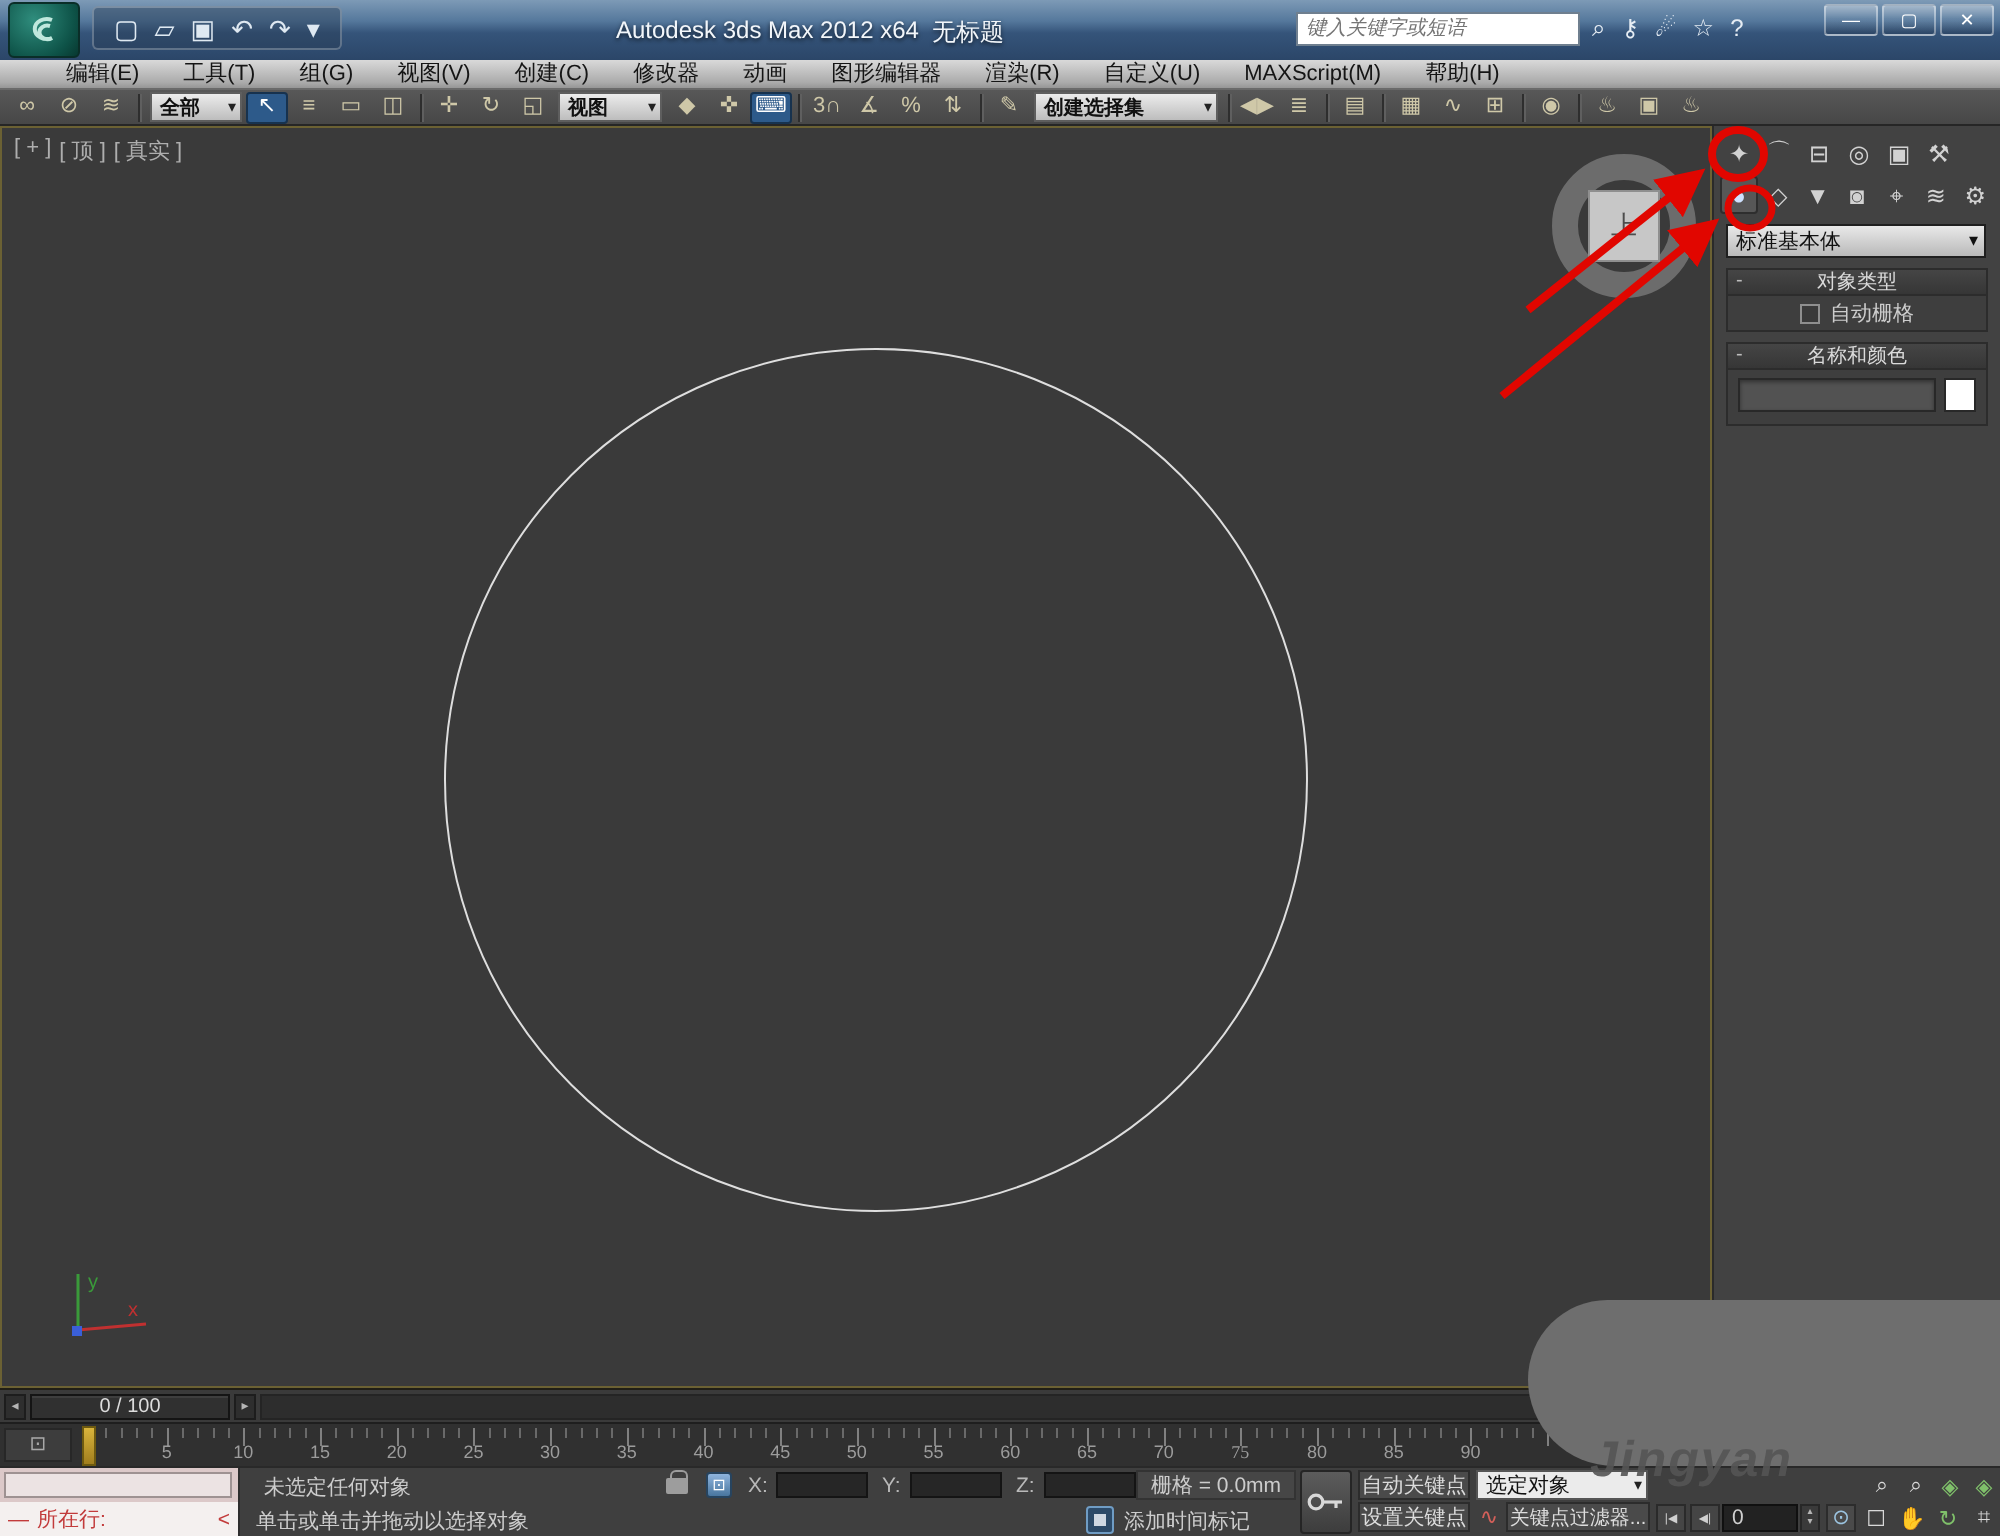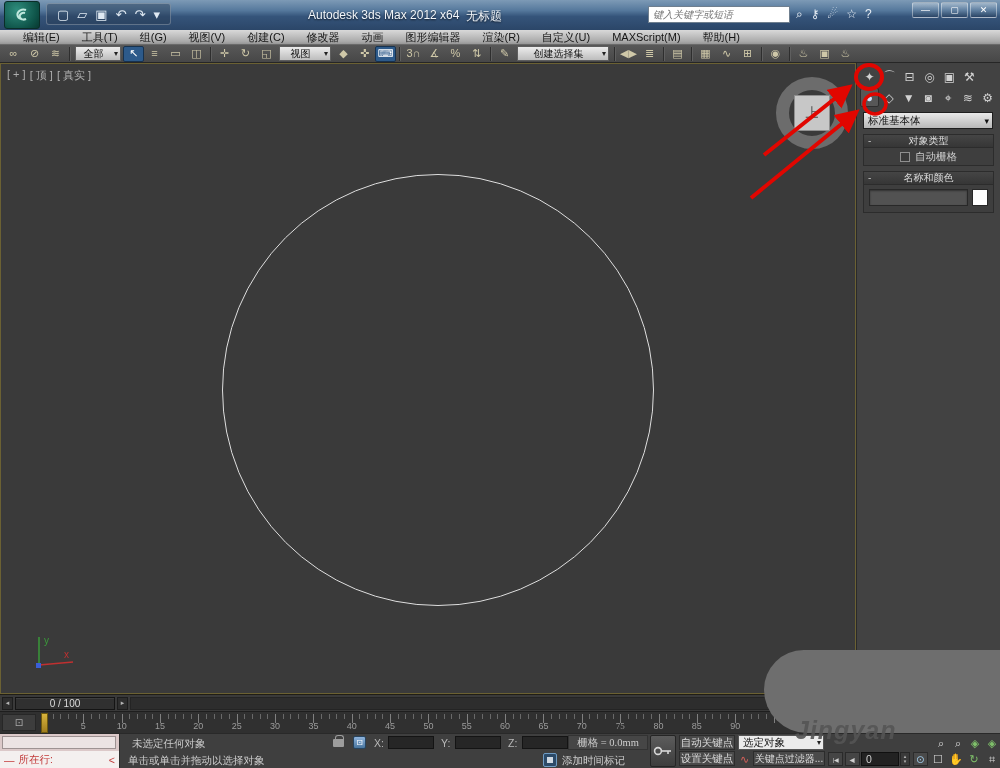--- a/index.html
+++ b/index.html
@@ -25,32 +25,32 @@
   #title-tools { position:absolute; left:796px; top:6px; display:flex; gap:8px; align-items:center; }
   .ttool { font-size:12px; color:#e6edf4; line-height:17px; }
   #win-btns { position:absolute; right:3px; top:2px; display:flex; gap:2px; }
   .winbtn { width:27px; height:16px; border:1px solid rgba(255,255,255,.4); border-radius:2px;
     background:linear-gradient(180deg,rgba(255,255,255,.35),rgba(255,255,255,.08) 45%,rgba(0,0,0,.15));
     color:#fff; font-size:9px; display:flex; align-items:center; justify-content:center; }
 
   
   #menubar { position:absolute; left:0; top:30px; width:1000px; height:15px;
     background:linear-gradient(180deg,#d9d9d9,#ababab 80%,#969696); border-bottom:1px solid #6a6a6a;
-    display:flex; align-items:center; padding-left:12px; }
+    display:flex; align-items:center; padding-left:22px; }
   .menu-item { font-size:11px; color:#151515; padding:0 11px; line-height:15px; white-space:nowrap; }
 
   
   #toolbar { position:absolute; left:0; top:45px; width:1000px; height:18px;
     background:linear-gradient(180deg,#585858,#474747); border-bottom:1px solid #262626;
     display:flex; align-items:center; padding-left:3px; }
   .tb { height:16px; display:flex; align-items:center; justify-content:center; }
   .tb.icon { width:21px; color:#cfc8a8; font-size:11px; line-height:1; white-space:nowrap; }
   .tb.icon.active { background:#2d5a8a; border:1px solid #17324e; color:#fff; border-radius:2px; }
   .tb.combo { height:15px; background:linear-gradient(#ececec,#bdbdbd); border:1px solid #5e5e5e;
-    color:#111; font-size:10px; padding:0 13px 0 4px; position:relative; justify-content:center; margin:12px 2px; }
+    color:#111; font-size:10px; padding:0 13px 0 4px; position:relative; justify-content:flex-start; margin:12px 2px;font-weight:bold; }
   .tb.combo::after { content:"▾"; position:absolute; right:2px; top:2px; font-size:8px; color:#222; }
   .tb.sep { width:7px; }
   .tb.sep::before { content:""; width:1px; height:14px; background:#2e2e2e; box-shadow:1px 0 0 #5f5f5f; }
 
   
   #workarea { position:absolute; left:0; top:63px; width:1000px; height:670px; display:flex; }
   #left-col { width:856px; display:flex; flex-direction:column; }
 
   #viewport { position:relative; width:856px; height:631px; background:#3a3a3a; border:1px solid #6b6133; }
   #vp-label { position:absolute; left:6px; top:4px; display:flex; gap:4px; font-size:11px; color:#aeaeae; }
@@ -112,21 +112,21 @@
   #listener-arrow { margin-left:auto; }
   #status-line { position:absolute; left:132px; top:3px; }
   #prompt-line { position:absolute; left:128px; top:20px; }
   .lock-icon { position:absolute; left:333px; top:5px; width:11px; height:8px; background:#9d9d9d; border-radius:1px; }
   .lock-icon::before { content:""; position:absolute; left:2px; top:-4px; width:7px; height:5px; border:1.5px solid #9d9d9d; border-bottom:none; border-radius:3px 3px 0 0; }
   .abs-icon { position:absolute; left:353px; top:2px; width:13px; height:13px; border-radius:2px;
     background:linear-gradient(#8fb4dd,#49769f); border:1px solid #27445f; color:#fff; font-size:8px; display:flex; align-items:center; justify-content:center; }
   .coord-label { position:absolute; top:3px; color:#b9b9b9; }
   .coord-field { position:absolute; top:2px; width:46px; height:13px; background:#262626; border:1px solid #141414; }
   #grid-btn { position:absolute; left:568px; top:1px; width:80px; height:15px; background:#464646; border:1px solid #333;
-    display:flex; align-items:center; justify-content:center;font-family:Liberation Serif, serif; }
+    display:flex; align-items:center; justify-content:center; }
   #timetag-icon { position:absolute; left:543px; top:19px; width:14px; height:14px; background:#2c4a68; border:1px solid #6f9cc4; border-radius:2px; }
   #timetag-icon::before { content:""; position:absolute; inset:3px; background:#cfd8e2; }
   #add-time-tag { position:absolute; left:562px; top:20px; }
   #setkey-big { position:absolute; left:650px; top:1px; width:26px; height:32px; border-radius:2px;
     background:linear-gradient(#5c5c5c,#3d3d3d); border:1px solid #252525; display:flex; align-items:center; justify-content:center; }
   .sb-btn { position:absolute; background:#4a4a4a; border:1px solid #2c2c2c; color:#dcdcdc;
     display:flex; align-items:center; justify-content:center; }
   #autokey-btn { left:679px; top:1px; width:56px; height:15px; }
   #setkey-btn  { left:679px; top:17px; width:56px; height:15px; }
   #selset-combo { position:absolute; left:738px; top:1px; width:86px; height:15px; background:#ebebeb; border:1px solid #555;

